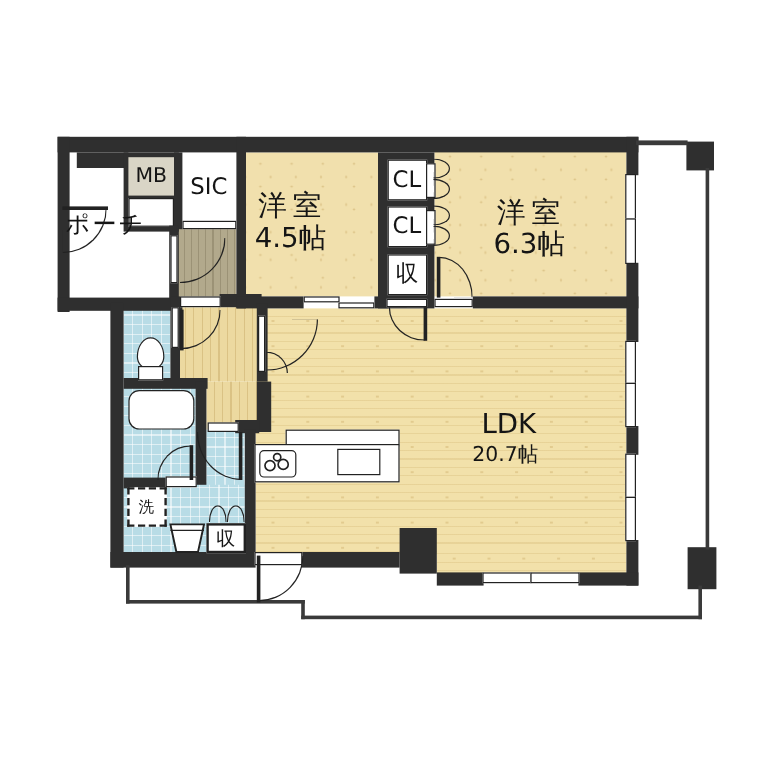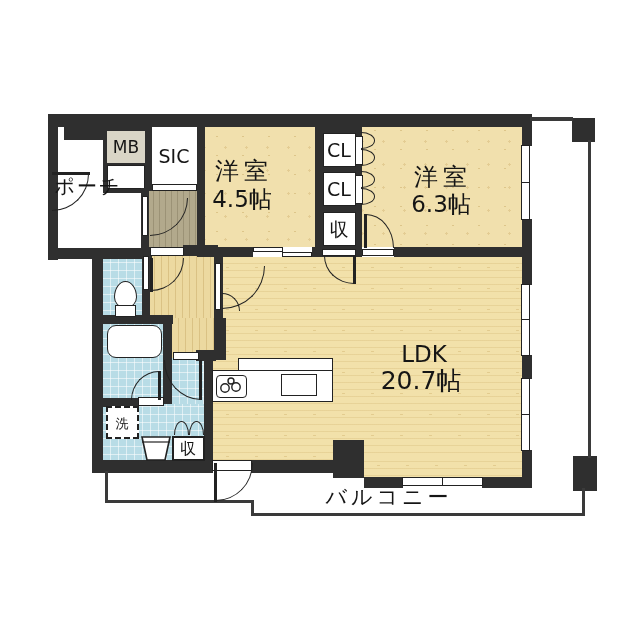--- a/index.html
+++ b/index.html
@@ -172,18 +172,17 @@
   <div class="lbl" style="left:126px;top:147px;font-size:17px;">MB</div>
   <div class="lbl" style="left:174px;top:156px;font-size:19px;">SIC</div>
   <div class="lbl" style="left:244px;top:171px;font-size:24px;letter-spacing:5px;">洋室</div>
   <div class="lbl" style="left:242px;top:199px;font-size:23px;">4.5帖</div>
   <div class="lbl" style="left:339px;top:150px;font-size:19px;">CL</div>
   <div class="lbl" style="left:339px;top:189px;font-size:19px;">CL</div>
   <div class="lbl" style="left:339px;top:229px;font-size:19px;">収</div>
   <div class="lbl" style="left:443px;top:177px;font-size:24px;letter-spacing:5px;">洋室</div>
   <div class="lbl" style="left:441px;top:204px;font-size:23px;">6.3帖</div>
   <div class="lbl" style="left:424px;top:354px;font-size:23px;">LDK</div>
-  <div class="lbl" style="left:421px;top:380px;font-size:25px;">20.7帖</div>
+  <div class="lbl" style="left:421px;top:380px;font-size:17px;">20.7帖</div>
   <div class="lbl" style="left:122px;top:423px;font-size:13px;">洗</div>
   <div class="lbl" style="left:188px;top:449px;font-size:16px;">収</div>
-  <div class="lbl" style="left:389px;top:497px;font-size:21px;letter-spacing:4px;">バルコニー</div>
 
 </div>
 
 </body></html>

